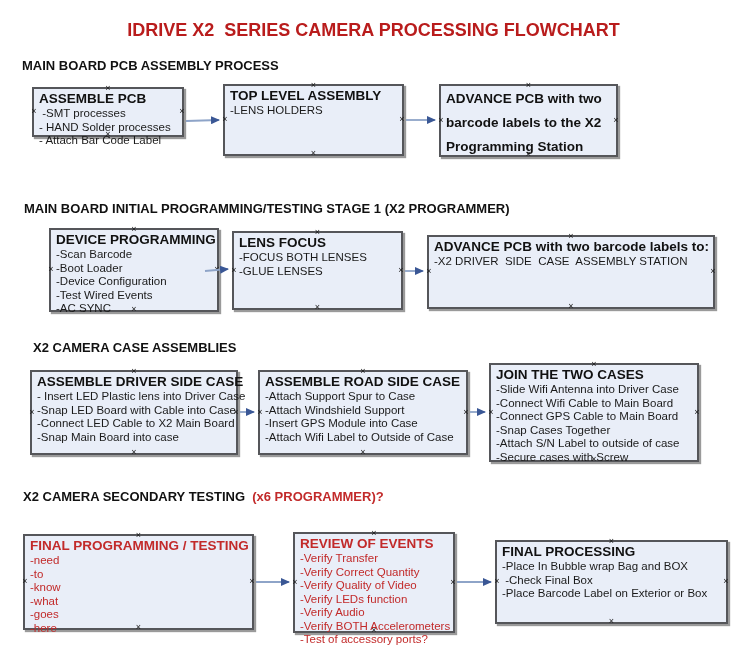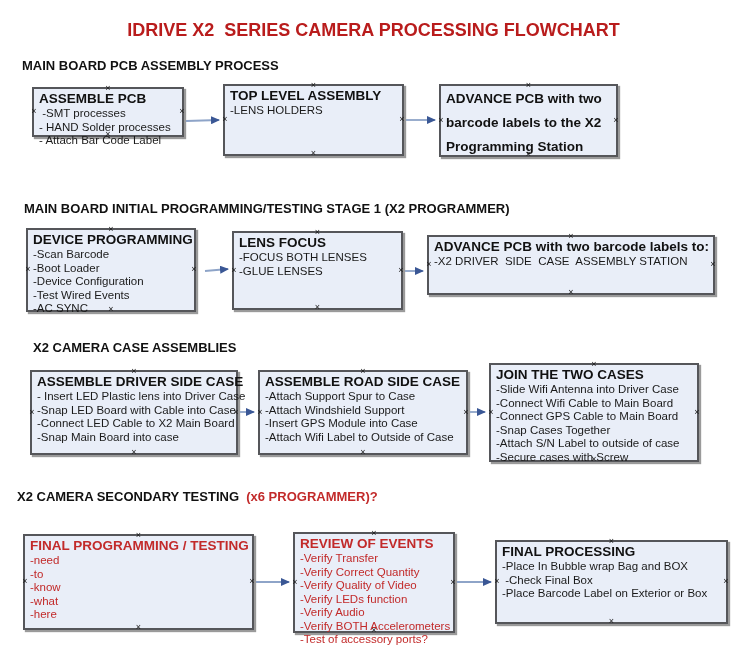--- a/index.html
+++ b/index.html
@@ -50,21 +50,21 @@
 </head>
 <body>
 
 <div class="canvas">
 
   <div class="main-title">IDRIVE X2  SERIES CAMERA PROCESSING FLOWCHART</div>
 
   <div class="section-header" style="left:22px;top:58px;">MAIN BOARD PCB ASSEMBLY PROCESS</div>
   <div class="section-header" style="left:24px;top:201px;">MAIN BOARD INITIAL PROGRAMMING/TESTING STAGE 1 (X2 PROGRAMMER)</div>
   <div class="section-header" style="left:33px;top:340px;">X2 CAMERA CASE ASSEMBLIES</div>
-  <div class="section-header" style="left:17px;top:489px;"><span>X2 CAMERA SECONDARY TESTING  </span><span class="red-part">(x6 PROGRAMMER)?</span></div>
+  <div class="section-header" style="left:23px;top:489px;"><span>X2 CAMERA SECONDARY TESTING  </span><span class="red-part">(x6 PROGRAMMER)?</span></div>
 
   <div class="box" style="left:32px;top:87px;width:152px;height:50px;">
     <div class="box-title">ASSEMBLE PCB</div>
     <div class="items">
         <div> -SMT processes</div>
         <div>- HAND Solder processes</div>
         <div>- Attach Bar Code Label</div>
       </div>
   <span class="handle" style="left: 50%; top: 0%;">×</span>
       <span class="handle" style="left: 50%; top: 100%;">×</span>
@@ -83,21 +83,21 @@
     </div>
   <div class="box" style="left:439px;top:84px;width:179px;height:73px;">
     <div class="box-title wrap">ADVANCE PCB with two barcode labels to the  X2 Programming Station</div>
     <div class="items"></div>
   <span class="handle" style="left: 50%; top: 0%;">×</span>
       <span class="handle" style="left: 50%; top: 100%;">×</span>
       <span class="handle" style="left: 0%; top: 50%;">×</span>
       <span class="handle" style="left: 100%; top: 50%;">×</span>
     </div>
 
-  <div class="box" style="left:26px;top:228px;width:170px;height:84px;">
+  <div class="box" style="left:49px;top:228px;width:170px;height:84px;">
     <div class="box-title">DEVICE PROGRAMMING</div>
     <div class="items">
         <div>-Scan Barcode</div>
         <div>-Boot Loader</div>
         <div>-Device Configuration</div>
         <div>-Test Wired Events</div>
         <div>-AC SYNC</div>
       </div>
   <span class="handle" style="left: 50%; top: 0%;">×</span>
       <span class="handle" style="left: 50%; top: 100%;">×</span>
@@ -108,21 +108,21 @@
     <div class="box-title">LENS FOCUS</div>
     <div class="items">
         <div>-FOCUS BOTH LENSES</div>
         <div>-GLUE LENSES</div>
       </div>
   <span class="handle" style="left: 50%; top: 0%;">×</span>
       <span class="handle" style="left: 50%; top: 100%;">×</span>
       <span class="handle" style="left: 0%; top: 50%;">×</span>
       <span class="handle" style="left: 100%; top: 50%;">×</span>
     </div>
-  <div class="box" style="left:427px;top:235px;width:288px;height:60px;">
+  <div class="box" style="left:427px;top:235px;width:288px;height:74px;">
     <div class="box-title">ADVANCE PCB with two barcode labels to:</div>
     <div class="items">
         <div>-X2 DRIVER  SIDE  CASE  ASSEMBLY STATION</div>
       </div>
   <span class="handle" style="left: 50%; top: 0%;">×</span>
       <span class="handle" style="left: 50%; top: 100%;">×</span>
       <span class="handle" style="left: 0%; top: 50%;">×</span>
       <span class="handle" style="left: 100%; top: 50%;">×</span>
     </div>
 
@@ -168,20 +168,21 @@
       <span class="handle" style="left: 100%; top: 50%;">×</span>
     </div>
 
   <div class="box red" style="left:23px;top:534px;width:231px;height:96px;">
     <div class="box-title">FINAL PROGRAMMING / TESTING</div>
     <div class="items">
         <div>-need</div>
         <div>-to</div>
         <div>-know</div>
         <div>-what</div>
+        <div>-goes</div>
         <div>-here</div>
       </div>
   <span class="handle" style="left: 50%; top: 0%;">×</span>
       <span class="handle" style="left: 50%; top: 100%;">×</span>
       <span class="handle" style="left: 0%; top: 50%;">×</span>
       <span class="handle" style="left: 100%; top: 50%;">×</span>
     </div>
   <div class="box red" style="left:293px;top:532px;width:162px;height:101px;">
     <div class="box-title">REVIEW OF EVENTS</div>
     <div class="items">

